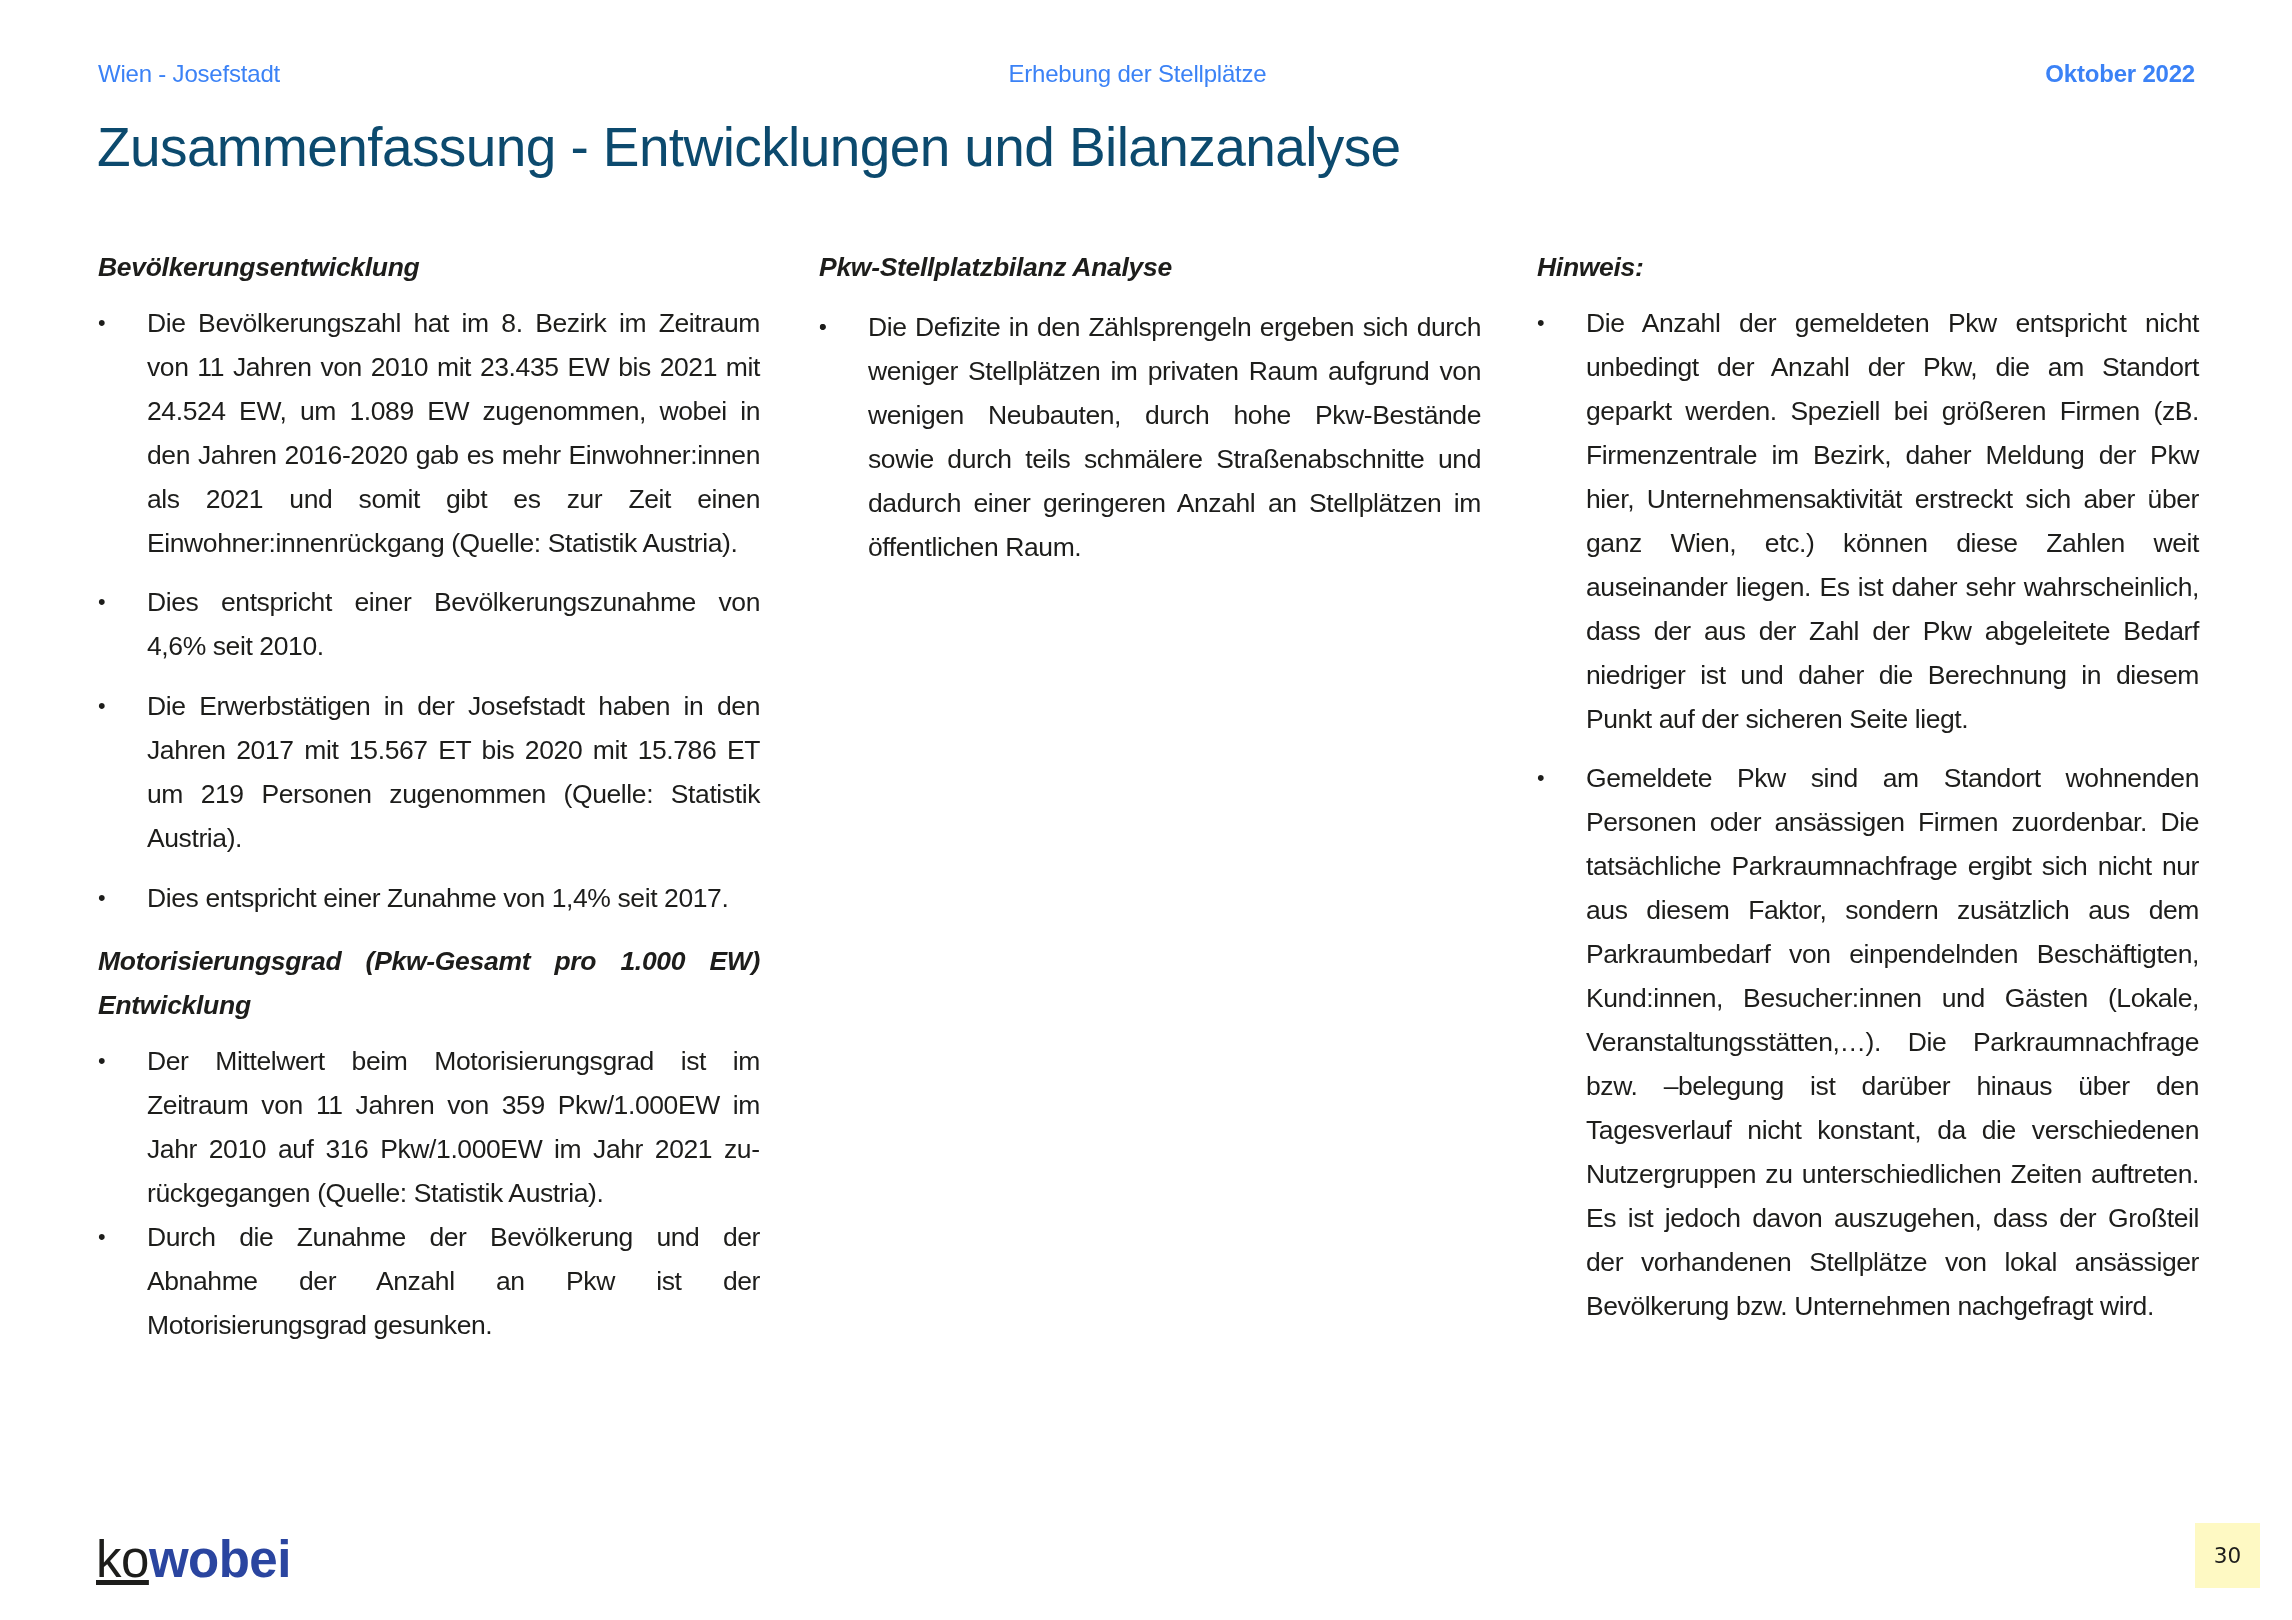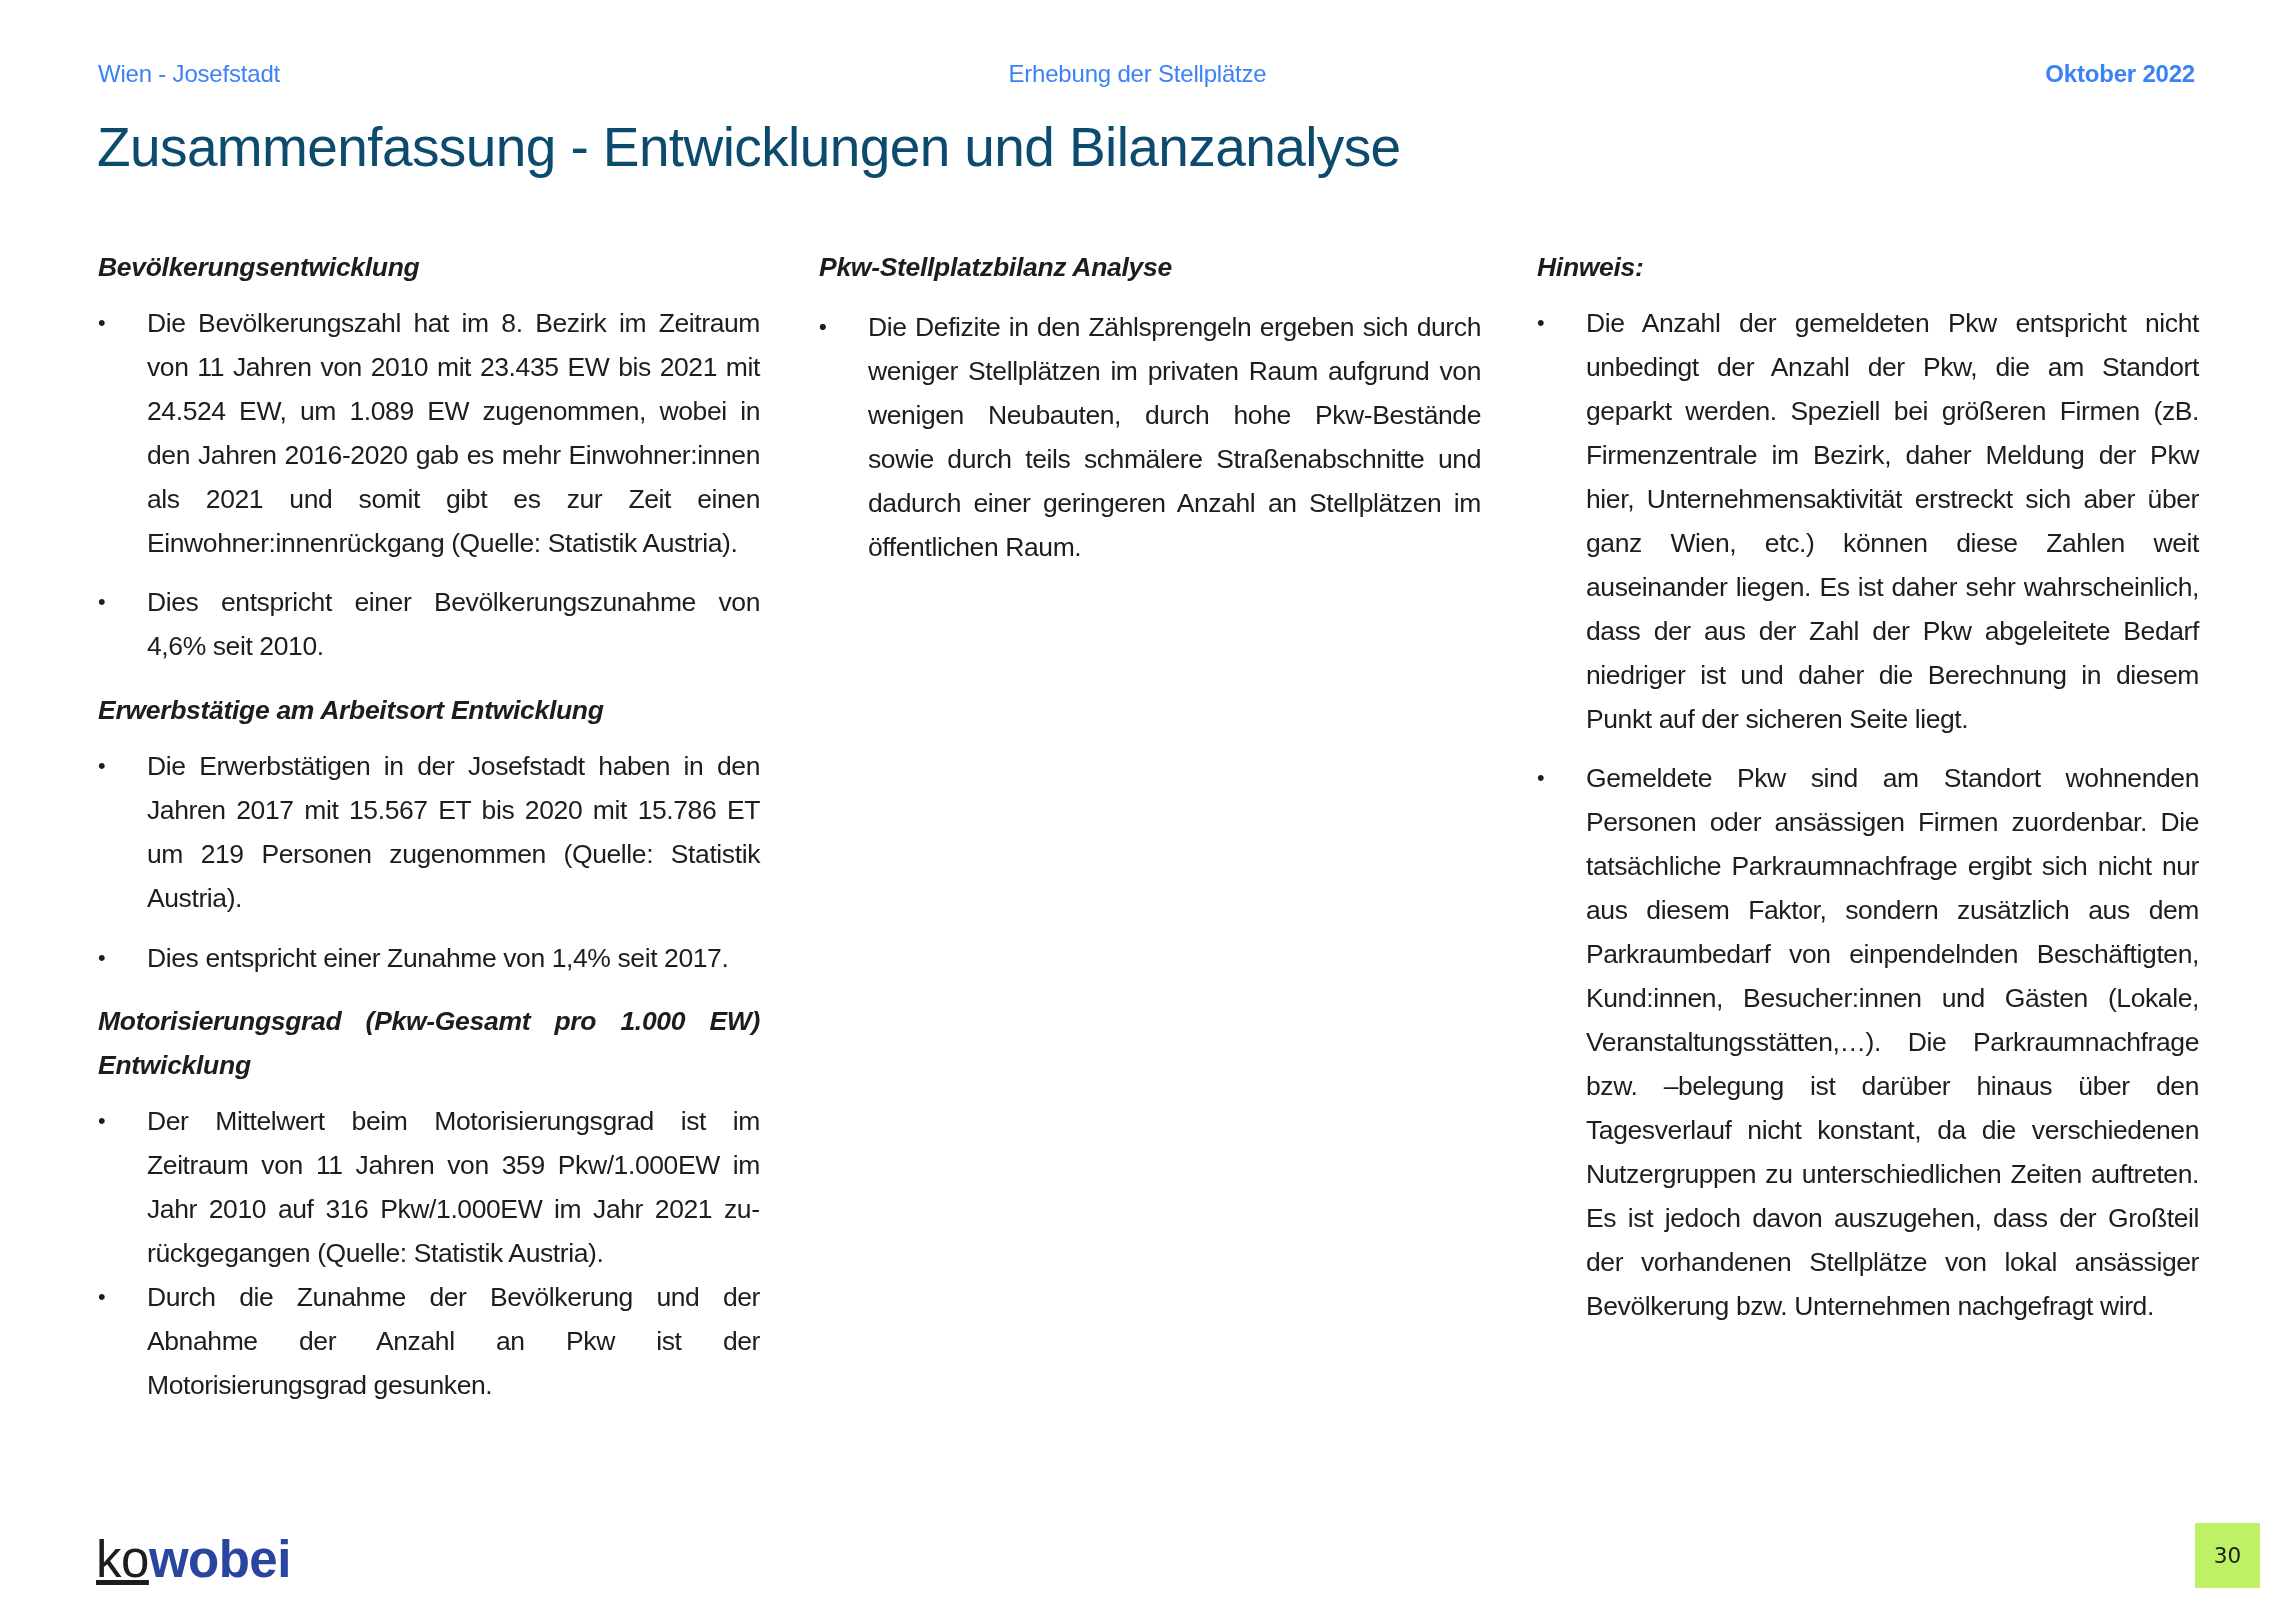--- a/index.html
+++ b/index.html
@@ -48,21 +48,21 @@
 
   .logo {
     position: absolute; left: 96px; top: 1530px;
     font-size: 51px; line-height: 59px; letter-spacing: -0.5px;
   }
   .logo .ko { color: #1d1d1b; font-weight: normal; text-decoration: underline; }
   .logo .mobile { color: #2a45a0; font-weight: bold; }
 
   .page-num {
     position: absolute; left: 2195px; top: 1523px; width: 65px; height: 65px;
-    background: #bef264; display: flex; align-items: center; justify-content: center;
+    background: #fef9c3; display: flex; align-items: center; justify-content: center;
     font-family: "DejaVu Sans", sans-serif; font-size: 21.6px; color: #1d1d1b;
   }
 </style>
 </head>
 <body>
 
 <div>
   <div class="hdr hdr-left">Wien - Josefstadt</div>
   <div class="hdr hdr-center">Erhebung der Stellplätze</div>
   <div class="hdr hdr-right">Oktober 2022</div>
@@ -76,21 +76,20 @@
     <li>
       <span class="bullet">•</span>
       <span>Die Bevölkerungszahl hat im 8. Bezirk im Zeit­raum von 11 Jahren von 2010 mit 23.435 EW bis 2021 mit 24.524  EW, um 1.089 EW zugenommen, wobei in den Jahren 2016-2020 gab es mehr Einwohner:innen als 2021 und somit gibt es zur Zeit einen Einwohner:innenrückgang (Quelle: Statistik Austria).</span>
     </li>
     <li>
       <span class="bullet">•</span>
       <span>Dies entspricht einer Bevölkerungszunahme von 4,6% seit 2010.</span>
     </li>
   </ul>
 
-  <h2 class="sec-head spaced">Erwerbstätige am Arbeitsort Entwicklung</h2>
   <ul class="blist">
     <li>
       <span class="bullet">•</span>
       <span>Die Erwerbstätigen in der Josefstadt haben in den Jahren 2017 mit 15.567 ET bis 2020 mit 15.786 ET um 219 Personen zugenommen (Quelle: Statistik Austria).</span>
     </li>
     <li>
       <span class="bullet">•</span>
       <span>Dies entspricht einer Zunahme von 1,4% seit 2017.</span>
     </li>
   </ul>

